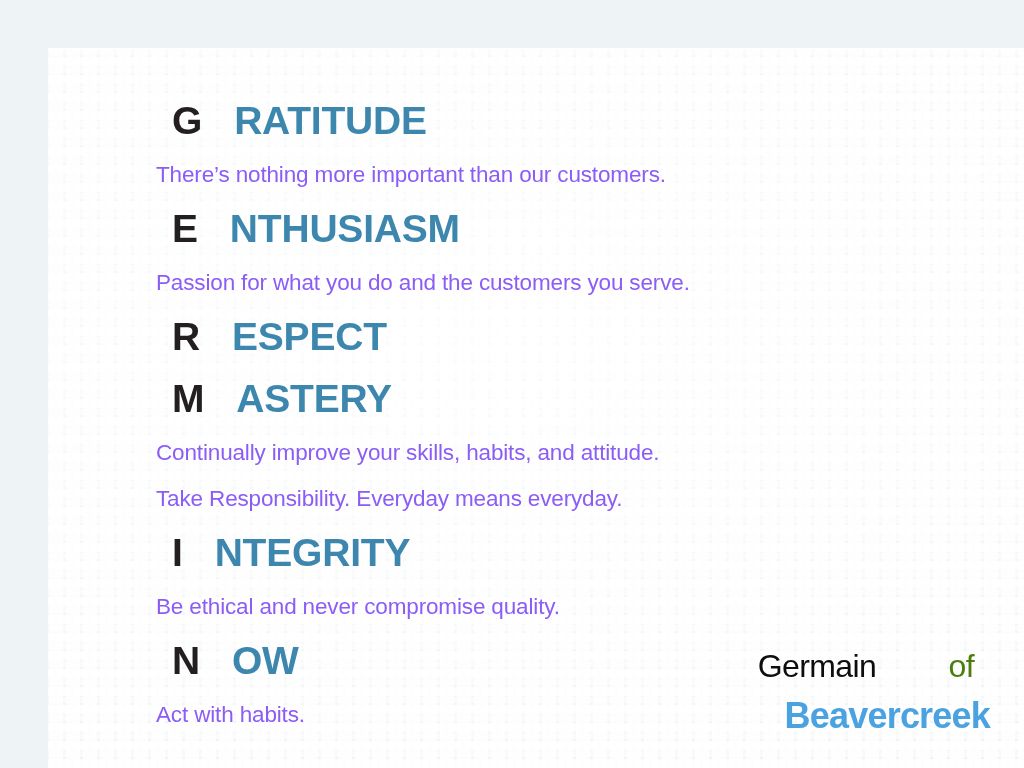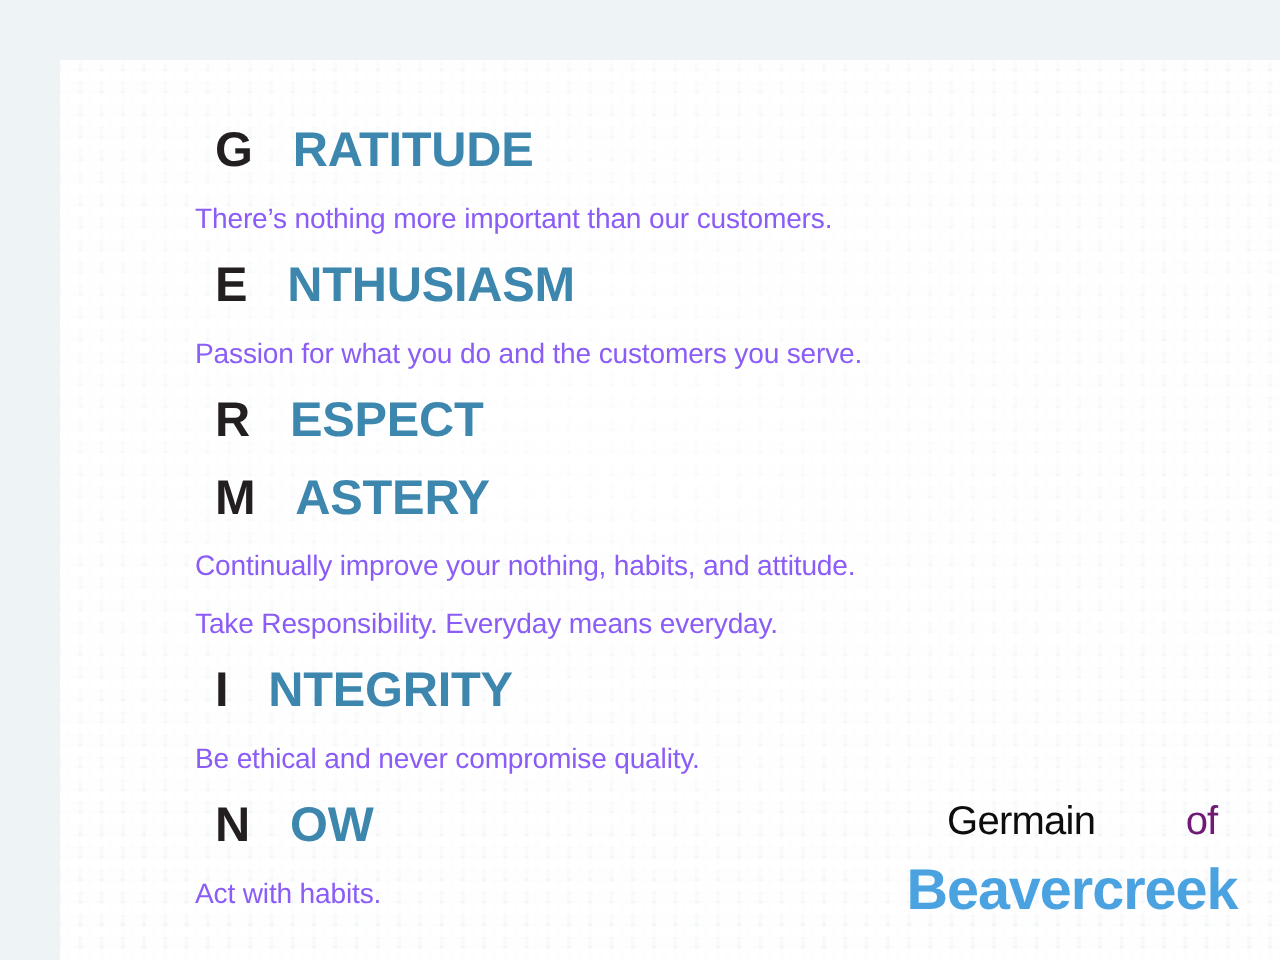--- a/index.html
+++ b/index.html
@@ -121,24 +121,24 @@
     font-size: 32px;
     letter-spacing: -0.6px;
     white-space: nowrap;
   }
   #logo .logo-brand {
     font-weight: normal;
     color: #0d0d0d;
   }
   #logo .logo-of {
     font-weight: normal;
-    color: #701a75;
+    color: #4d7c0f;
   }
   #logo .logo-line2 {
-    font-size: 46px;
+    font-size: 36px;
     font-weight: bold;
     color: #4aa3e0;
     letter-spacing: -0.8px;
     margin-top: 3px;
     white-space: nowrap;
   }
 </style>
 </head>
 <body>
 
@@ -156,21 +156,21 @@
     <div class="value-heading"><span class="initial">E</span><span class="rest">NTHUSIASM</span></div>
     <div class="value-desc">Passion for what you do and the customers you serve.</div>
   </div>
 
   <div class="value-block">
     <div class="value-heading"><span class="initial">R</span><span class="rest">ESPECT</span></div>
   </div>
 
   <div class="value-block">
     <div class="value-heading"><span class="initial">M</span><span class="rest">ASTERY</span></div>
-    <div class="value-desc">Continually improve your nothing, habits, and attitude.</div>
+    <div class="value-desc">Continually improve your skills, habits, and attitude.</div>
   </div>
 
   <div class="value-block">
     <div class="value-desc">Take Responsibility. Everyday means everyday.</div>
   </div>
 
   <div class="value-block">
     <div class="value-heading"><span class="initial">I</span><span class="rest">NTEGRITY</span></div>
     <div class="value-desc">Be ethical and never compromise quality.</div>
   </div>

